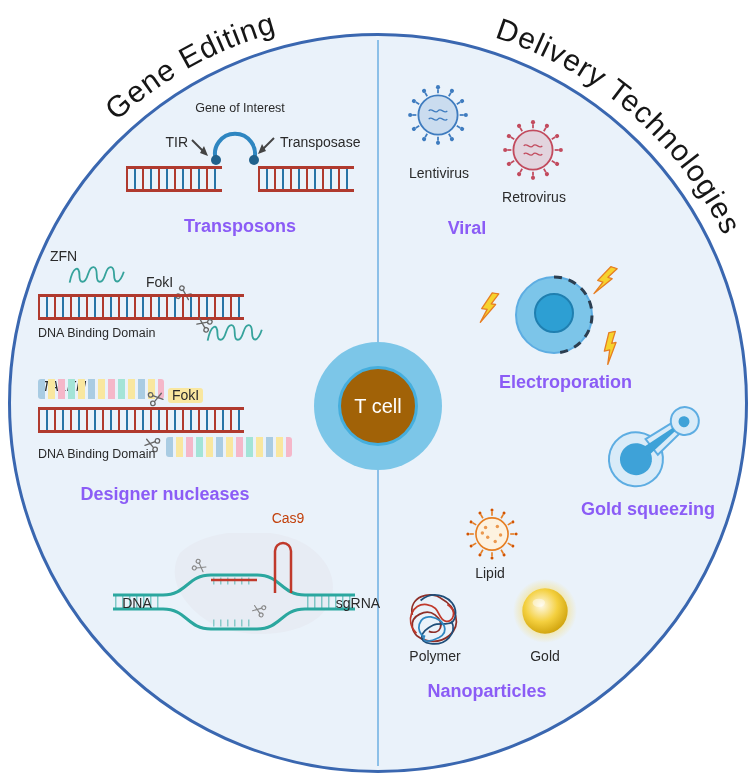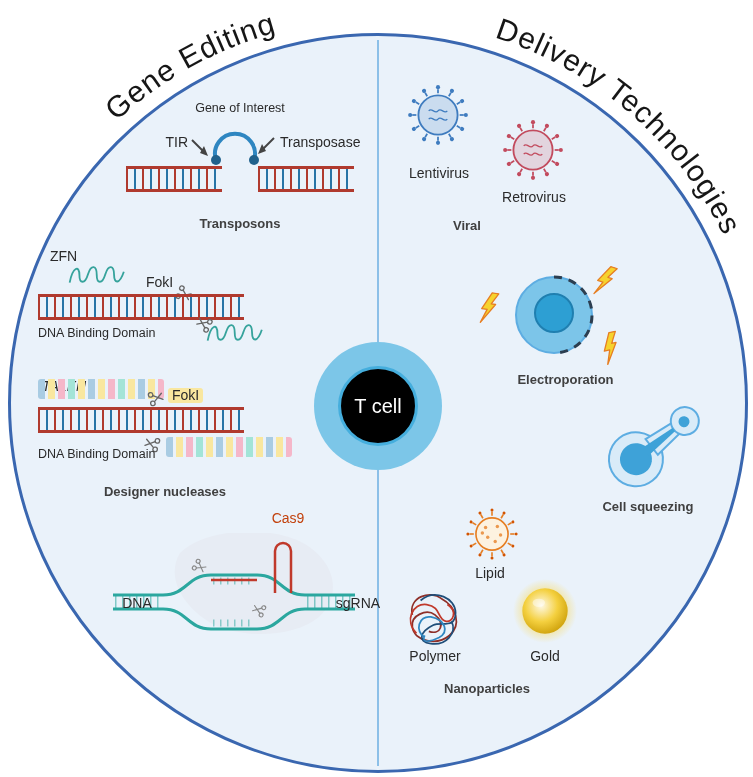--- a/index.html
+++ b/index.html
@@ -6,38 +6,38 @@
   #canvas{position:relative;width:753px;height:777px;background:#fff;overflow:hidden;
           font-family:"Liberation Sans",sans-serif;color:#1b1b1b;}
   .abs{position:absolute;}
   .big-circle{position:absolute;left:8px;top:33px;width:734px;height:734px;border-radius:50%;
               border:3px solid #3a67b0;background:#eaf2fa;}
   .divider{position:absolute;left:377px;top:40px;width:2px;height:726px;background:#8cc0e8;}
   .titles-svg{left:0;top:0;pointer-events:none;}
   .arc-title{font-size:30px;letter-spacing:1px;fill:#161616;font-family:"Liberation Sans",sans-serif;}
   .lbl{position:absolute;font-size:14px;color:#2a2a2a;line-height:1.1;}
   .small{font-size:12.5px;}
-  .sec{position:absolute;font-weight:bold;font-size:13px;color:#404040;text-align:center;}
+  .sec{position:absolute;font-weight:bold;font-size:18px;color:#8b5cf6;text-align:center;}
   .ctr{text-align:center;}
   .dna{position:absolute;height:20px;border-top:3px solid #b03a2e;border-bottom:3px solid #b03a2e;
        background:repeating-linear-gradient(90deg,#b03a2e 0 2px,transparent 2px 8px,#2874a6 8px 10px,transparent 10px 16px);}
   .bars{position:absolute;height:20px;border-radius:3px;
         background:repeating-linear-gradient(90deg,
           #a9cce3 0 7px,transparent 7px 10px,
           #f9e79f 10px 17px,transparent 17px 20px,
           #f5b7c9 20px 27px,transparent 27px 30px,
           #a3e4d7 30px 37px,transparent 37px 40px,
           #f9e79f 40px 47px,transparent 47px 50px);}
   .squig{color:#36a39c;}
   .sciss{color:#666;}
   .chip{background:#f9e79f;border-radius:3px;padding:0 4px;}
   .tcell-outer{position:absolute;left:314px;top:342px;width:128px;height:128px;border-radius:50%;
                background:#7cc6e8;}
   .tcell-inner{position:absolute;left:338px;top:366px;width:80px;height:80px;border-radius:50%;
-               background:#000000;border:3px solid #45aedd;box-sizing:border-box;
+               background:#a16207;border:3px solid #45aedd;box-sizing:border-box;
                display:flex;align-items:center;justify-content:center;}
   .tcell-label{color:#fff;font-size:20px;}
   .cas9{color:#c2410c;font-size:14px;}
   svg{display:block;}
 </style>
 </head>
 <body>
 
 <div id="canvas">
 
@@ -232,21 +232,21 @@
   <svg class="abs" style="left:598px;top:382px;" width="120" height="120">
     <g transform="rotate(-38 60 60)">
       <circle cx="32" cy="60" r="27" fill="#d9ebf8" stroke="#5dade2" stroke-width="2"></circle>
       <polygon points="52,50 88,54 88,66 52,70" fill="#d9ebf8" stroke="#5dade2" stroke-width="2"></polygon>
       <circle cx="94" cy="60" r="14" fill="#d9ebf8" stroke="#5dade2" stroke-width="2"></circle>
       <circle cx="32" cy="60" r="16" fill="#3ea2d8"></circle>
       <polygon points="44,55 80,58 80,62 44,65" fill="#3ea2d8"></polygon>
       <circle cx="93" cy="60" r="5.5" fill="#3ea2d8"></circle>
     </g>
   </svg>
-  <div class="sec" style="left:572px;top:499px;width:152px;">Cell squeezing</div>
+  <div class="sec" style="left:572px;top:499px;width:152px;">Gold squeezing</div>
 
   <svg class="abs" style="left:462px;top:504px;" width="60" height="60" viewBox="0 0 56 56">
     <g stroke="#e67e22" stroke-width="1.5">
       <g transform="rotate(0 28 28)">
           <line x1="28" y1="11" x2="28" y2="7"></line>
           <circle cx="28" cy="5.5" r="1.4" fill="#d35400" stroke="none"></circle>
         </g>
       <g transform="rotate(30 28 28)">
           <line x1="28" y1="11" x2="28" y2="7"></line>
           <circle cx="28" cy="5.5" r="1.4" fill="#d35400" stroke="none"></circle>

